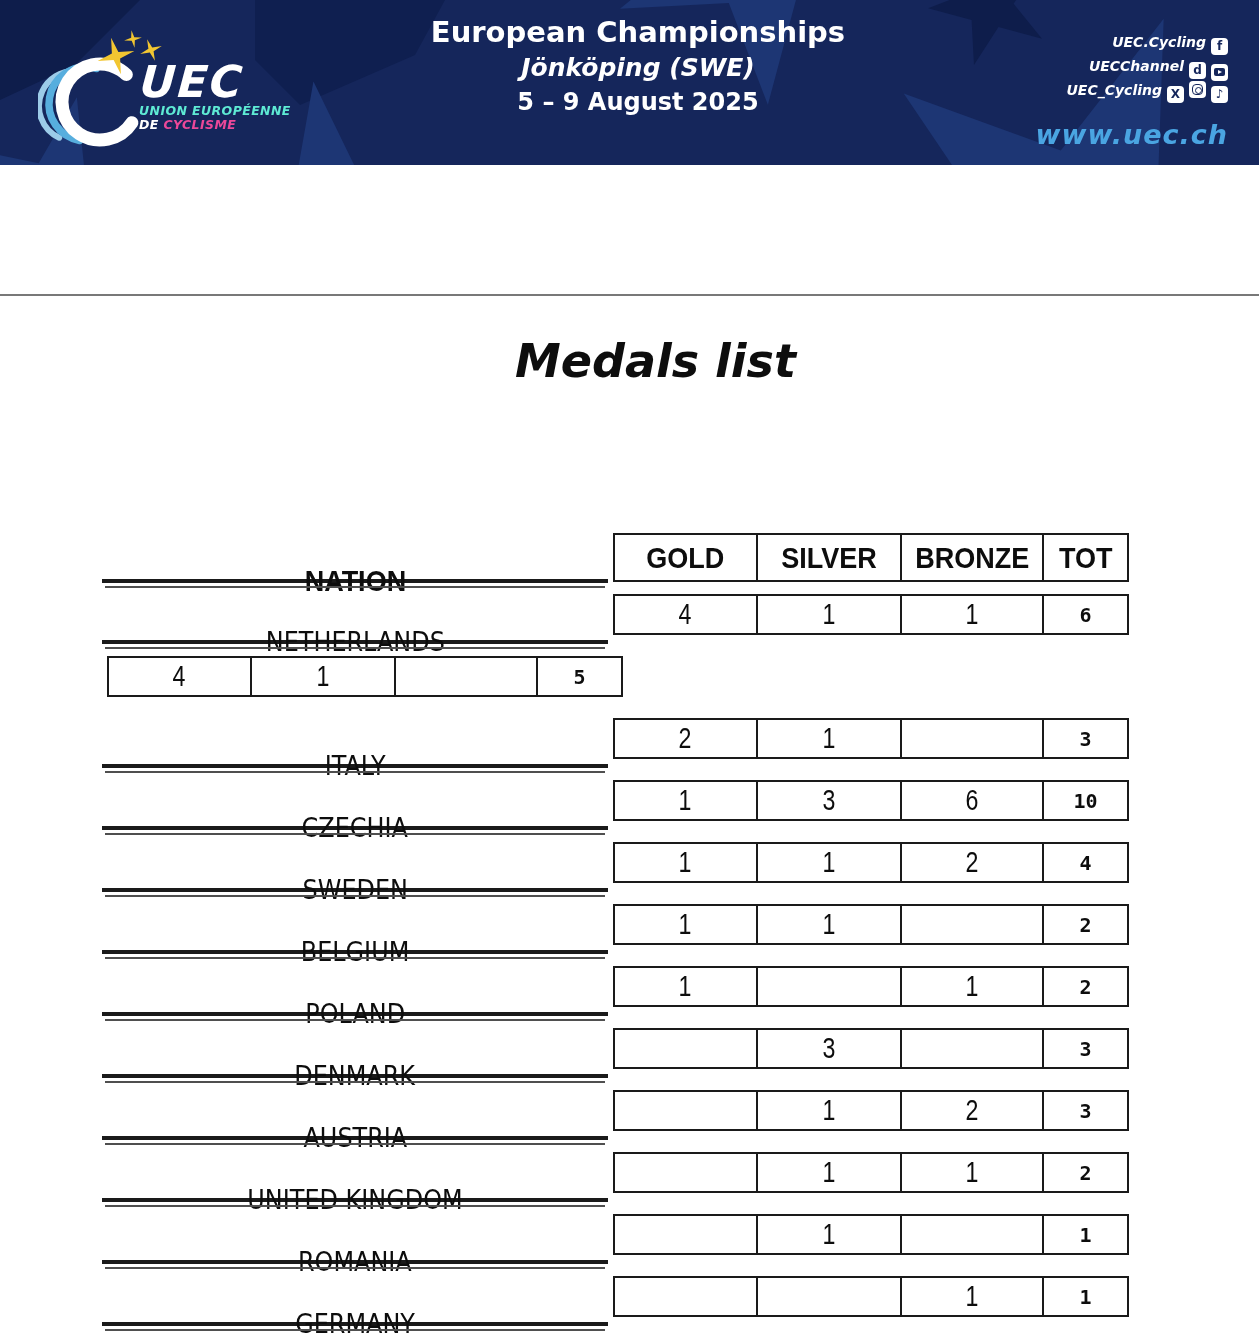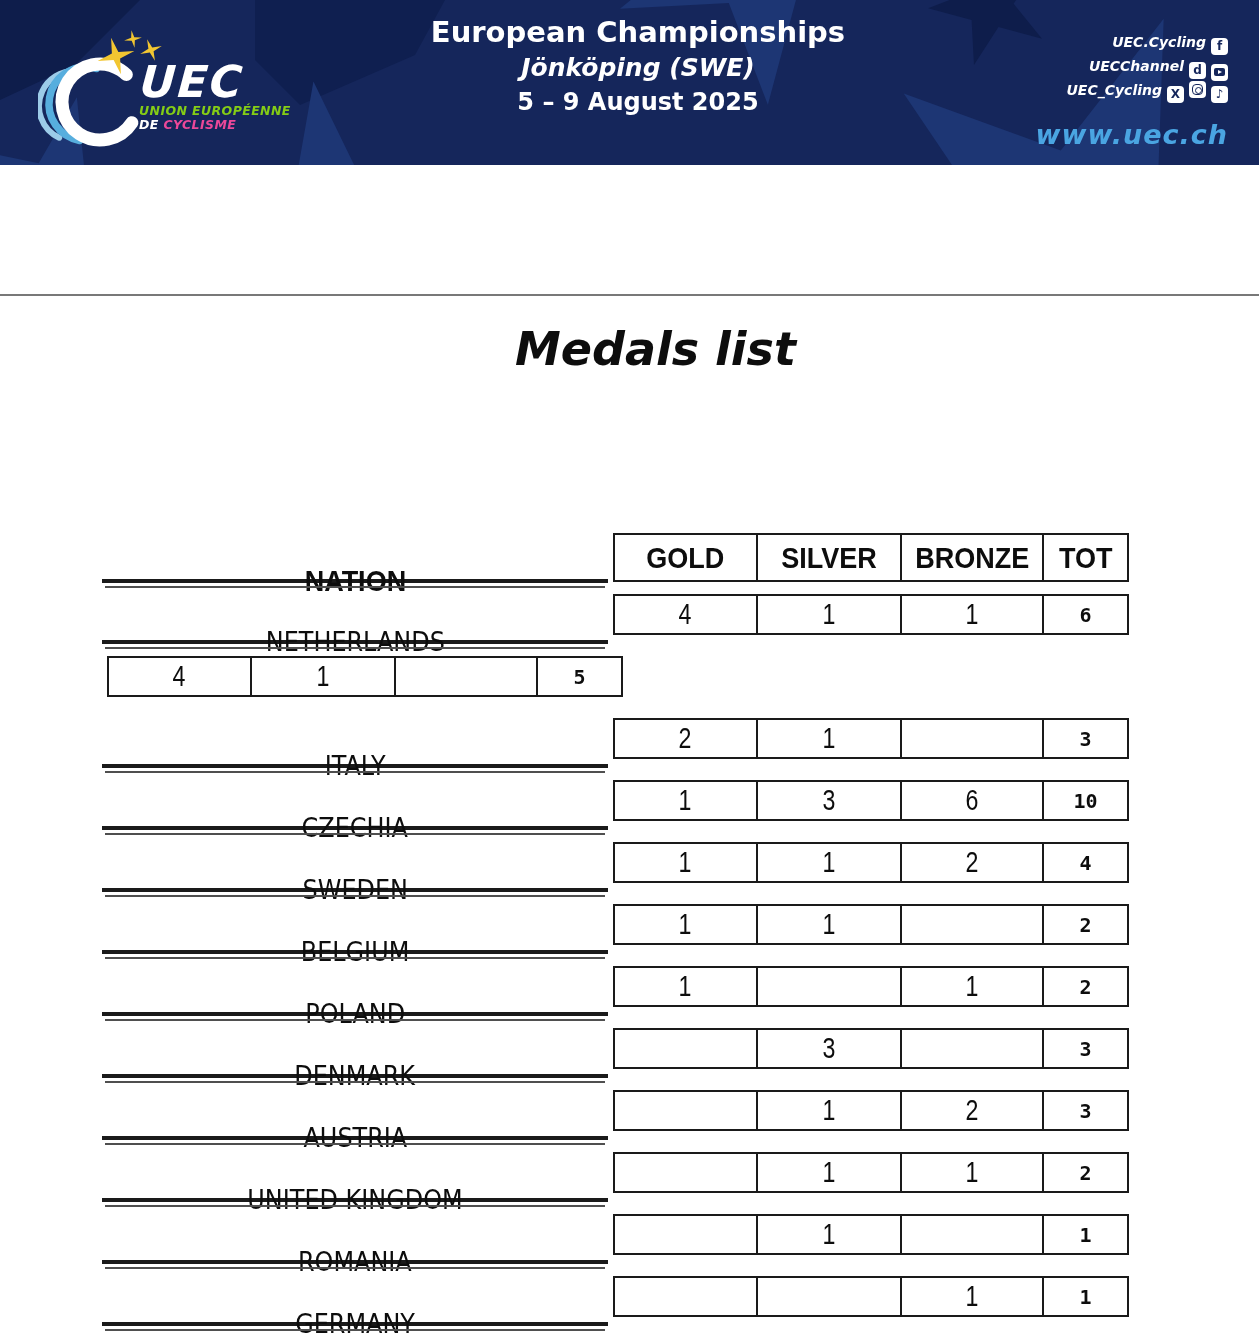--- a/index.html
+++ b/index.html
@@ -6,21 +6,21 @@
   #page{position:relative;width:1259px;height:1338px;background:#fff;overflow:hidden;
         font-family:"Liberation Sans",sans-serif;}
 
   
   .banner{position:absolute;left:0;top:0;width:1259px;height:165px;background:#15265B;overflow:hidden;}
   .banner-bg{position:absolute;left:0;top:0;}
 
   .logo-swirl{position:absolute;left:38px;top:30px;}
   .logo-uec{position:absolute;left:140px;top:56px;color:#fff;
             font:italic bold 44px "DejaVu Sans",sans-serif;letter-spacing:2px;transform:skewX(-4deg);}
-  .logo-sub1{position:absolute;left:139px;top:103px;color:#84cc16;
+  .logo-sub1{position:absolute;left:139px;top:103px;color:#5eead4;
              font:italic bold 12.5px "DejaVu Sans",sans-serif;letter-spacing:.4px;}
   .logo-sub2{position:absolute;left:139px;top:117px;color:#fff;
              font:italic bold 12.5px "DejaVu Sans",sans-serif;letter-spacing:.4px;}
   .logo-sub2 .cyc{color:#ec4899;}
 
   .banner-title{position:absolute;left:0;top:13px;width:100%;padding-left:17px;box-sizing:border-box;
                 text-align:center;color:#fff;font-family:"DejaVu Sans",sans-serif;font-weight:bold;}
   .bt-l1{font-size:30px;line-height:39px;}
   .bt-l2{font-size:29px;line-height:38px;}
   .bt-l3{font-size:25px;line-height:33px;font-style:italic;}
@@ -36,21 +36,21 @@
                 display:flex;align-items:center;justify-content:center;}
   .icon-yt .bar::after{content:"";border-left:4px solid #fff;
                 border-top:2.5px solid transparent;border-bottom:2.5px solid transparent;}
   .icon-ig::before{content:"";position:absolute;inset:3px;border:1.6px solid #15265B;border-radius:4px;}
   .icon-ig::after{content:"";position:absolute;width:5px;height:5px;border:1.5px solid #15265B;
                 border-radius:50%;top:5.5px;left:5.5px;}
   .website{margin-top:18px;color:#4AA5E2;font:italic bold 27px "DejaVu Sans",sans-serif;letter-spacing:1px;}
 
   
   .hrule{position:absolute;left:0;top:294px;width:100%;height:2px;background:#787878;}
-  .doc-title{position:absolute;left:0;top:322px;width:100%;padding-left:52px;box-sizing:border-box;
+  .doc-title{position:absolute;left:0;top:334px;width:100%;padding-left:52px;box-sizing:border-box;
              text-align:center;color:#0d0d0d;font:italic bold 46px "DejaVu Sans",sans-serif;}
 
   
   .mtable{position:absolute;left:102px;top:533px;width:1027px;}
   .trow{display:flex;align-items:stretch;}
   .thead{height:49px;margin-bottom:12px;}
   .drow{height:41px;margin-bottom:21px;}
   .cell{display:flex;align-items:center;justify-content:center;box-sizing:border-box;background:#fff;}
   .nation{width:506px;border:2px solid #1a1a1a;position:relative;margin-top:46px;}
   .nation::after{content:"";position:absolute;left:1px;right:1px;bottom:-7px;height:2px;background:#4f4f4f;}

